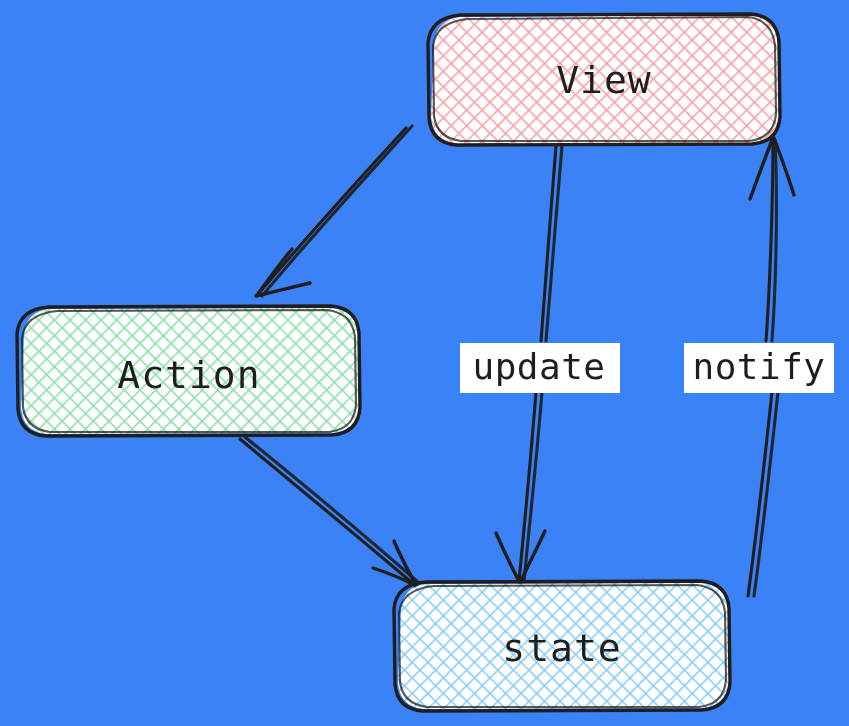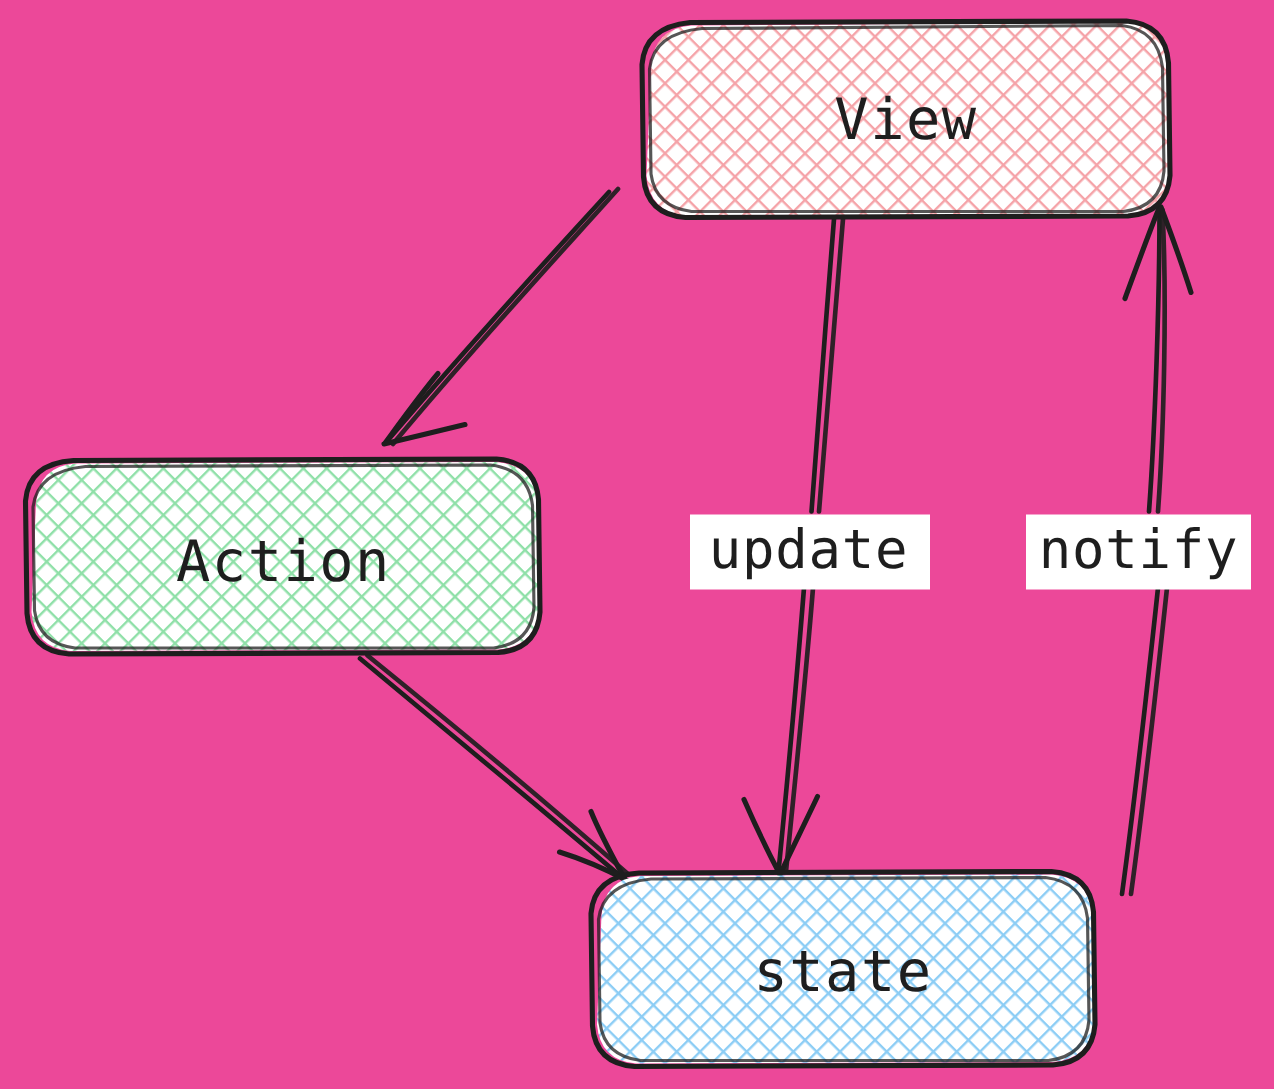--- a/index.html
+++ b/index.html
@@ -8,21 +8,21 @@
     padding: 0;
     background: #ffffff;
   }
   body {
     font-family: "DejaVu Sans Mono", monospace;
   }
   #canvas-wrap {
     position: relative;
     width: 849px;
     height: 726px;
-    background: #ec4899;
+    background: #3b82f6;
     overflow: hidden;
   }
   #diagram-svg {
     position: absolute;
     top: 0;
     left: 0;
     width: 849px;
     height: 726px;
     display: block;
   }

